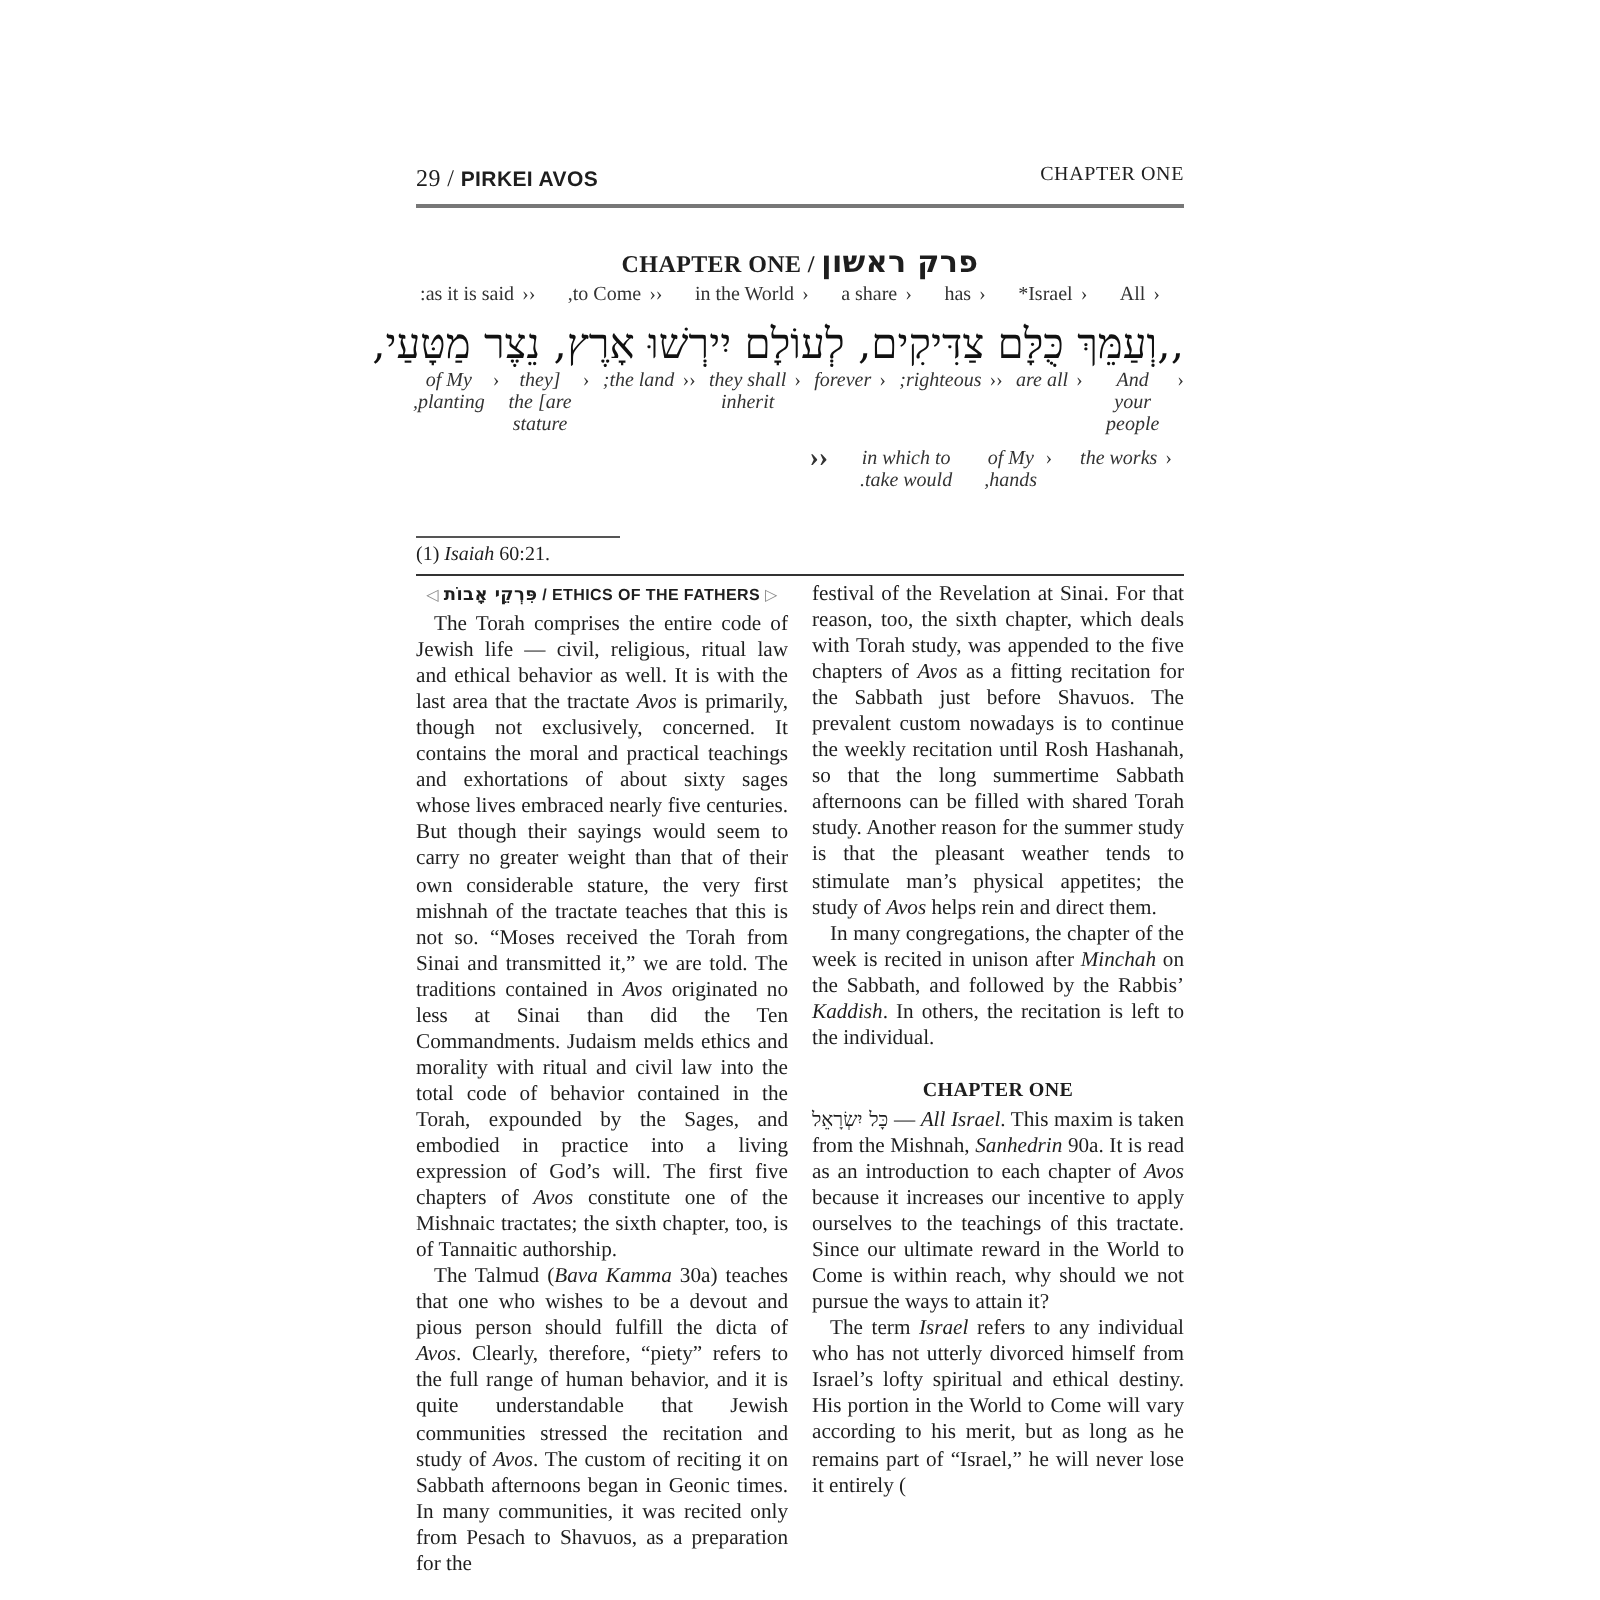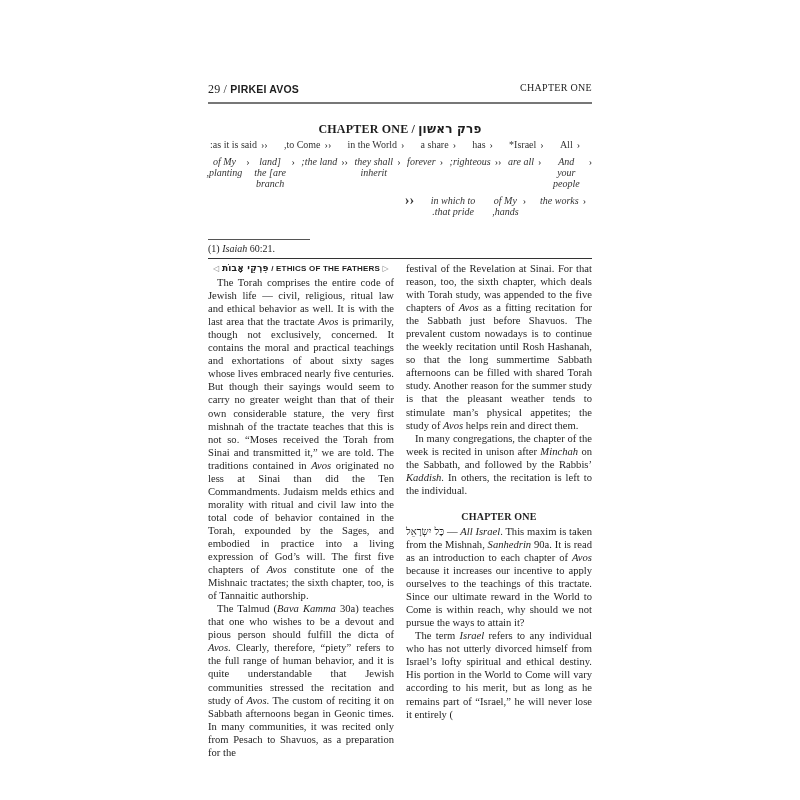--- a/index.html
+++ b/index.html
@@ -7,21 +7,21 @@
   .page { position: absolute; left: 208px; top: 82px; width: 384px; }
 
   .running-head { display: flex; justify-content: space-between; font-size: 11px; height: 16px; }
   .running-head .left { font-family: "Liberation Sans", sans-serif; letter-spacing: 0.2px; }
   .running-head .left .num { font-family: "Liberation Serif", serif; font-size: 12px; }
   .running-head .left .title { font-weight: bold; font-size: 10.5px; }
   .running-head .right { font-size: 10px; letter-spacing: 0.3px; }
   .head-rule { height: 2px; background: #777; margin-top: 4px; }
 
   .chapter-heading { text-align: center; margin-top: 18px; font-size: 12px; font-weight: bold; letter-spacing: 0.2px; }
-  .chapter-heading .heb { font-family: "DejaVu Sans", sans-serif; font-weight: bold; font-size: 12px; text-align: center; }
+  .chapter-heading .heb { font-family: "DejaVu Sans", sans-serif; font-weight: bold; font-size: 15px; text-align: center; }
   .hebrew-line { direction: rtl; font-family: "DejaVu Serif", serif; font-size: 21px; line-height: 26px; white-space: nowrap; color: #111; }
   .hebrew-line .big { font-size: 30px; font-weight: bold; }
   .gloss-row { direction: rtl; display: flex; font-size: 10px; font-style: italic; line-height: 11px; color: #333; }
   .gloss { display: inline-flex; text-align: center; justify-content: center; }
   .gloss .arrow { font-style: normal; margin-left: 4px; }
 
   .verse { margin-top: 6px; }
   .l1 { margin-top: 2px; }
 
   .footnote-rule { width: 102px; height: 1px; background: #555; margin-top: 22px; }
@@ -85,20 +85,21 @@
           <span>to Come,</span>
         </span>
       <span class="gloss">
           <span class="arrow">‹‹</span>
           <span>as it is said:</span>
         </span>
     </div>
   </div>
 
   <div class="verse">
+    <div class="hebrew-line" style="text-align:left;">,,וְעַמֵּךְ כֻּלָּם צַדִּיקִים, לְעוֹלָם יִירְשׁוּ אָרֶץ, נֵצֶר מַטָּעַי,</div>
     <div class="gloss-row" style="justify-content:space-between; padding:0 0 0 2px;">
       <span class="gloss" style="width:44px;">
           <span class="arrow">‹</span>
           <span>And your people</span>
         </span>
       <span class="gloss">
           <span class="arrow">‹</span>
           <span>are all</span>
         </span>
       <span class="gloss">
@@ -112,41 +113,41 @@
       <span class="gloss" style="width:46px;">
           <span class="arrow">‹</span>
           <span>they shall inherit</span>
         </span>
       <span class="gloss">
           <span class="arrow">‹‹</span>
           <span>the land;</span>
         </span>
       <span class="gloss" style="width:42px;">
           <span class="arrow">‹</span>
-          <span>[land are] the branch</span>
+          <span>[they are] the stature</span>
         </span>
       <span class="gloss" style="width:36px;">
           <span class="arrow">‹</span>
           <span>of My planting,</span>
         </span>
     </div>
   </div>
 
   <div class="verse">
     <div class="gloss-row" style="justify-content:flex-start; gap:14px; padding-right:6px;">
       <span class="gloss">
           <span class="arrow">‹</span>
           <span>the works</span>
         </span>
       <span class="gloss" style="width:34px;">
           <span class="arrow">‹</span>
           <span>of My hands,</span>
         </span>
       <span class="gloss" style="width:50px;">
-          <span>in which to that pride.</span>
+          <span>in which to take would.</span>
         </span>
       <span class="gloss" style="font-style:normal; font-size:14px; font-weight:bold;">
           <span>‹‹</span>
         </span>
     </div>
   </div>
 
   <div class="footnote-rule"></div>
   <div class="footnote">
     <span>(1)</span> <i>Isaiah</i> <span>60:21.</span>

